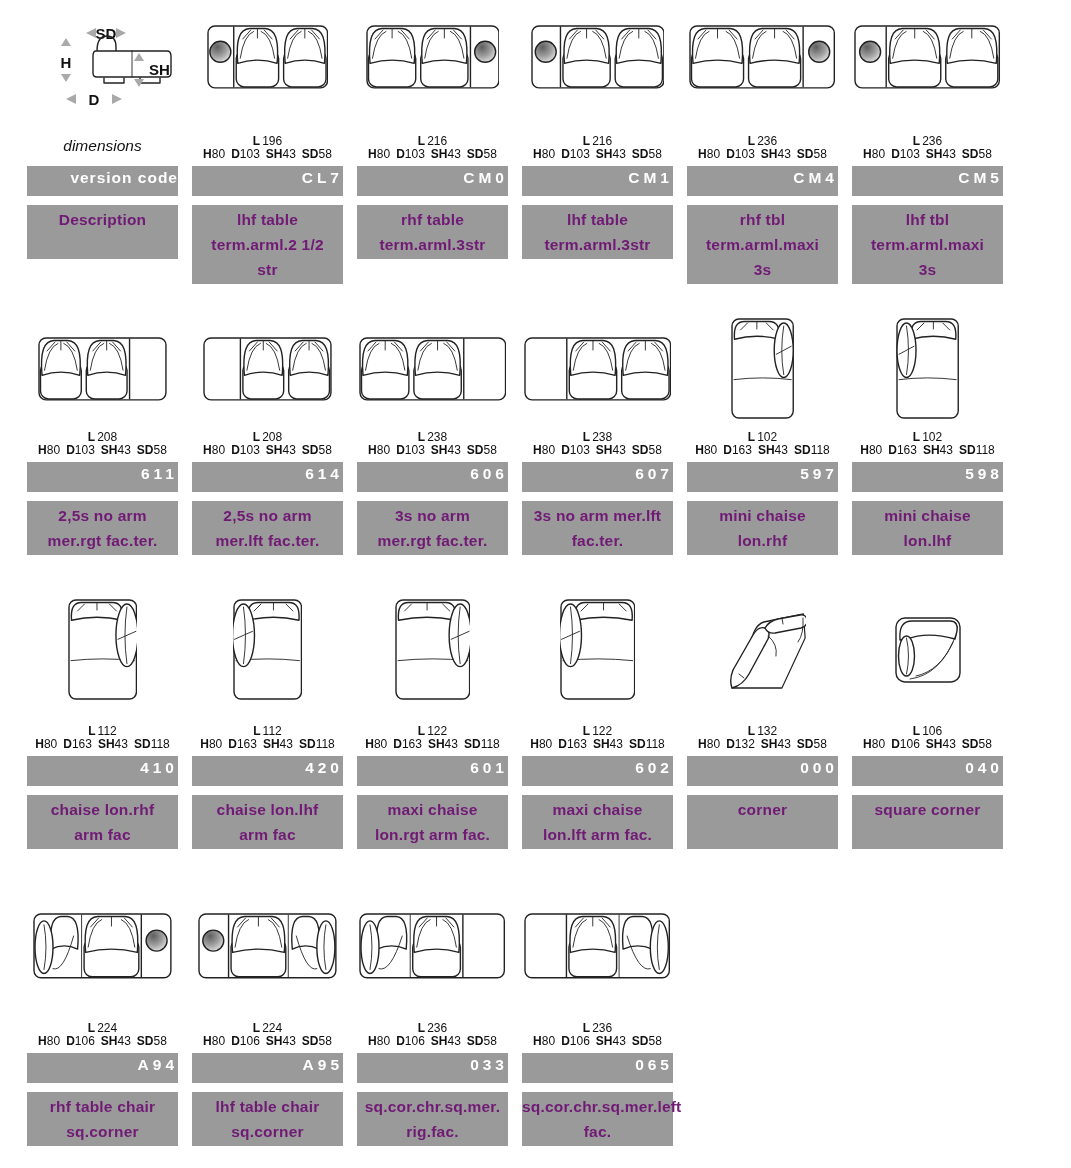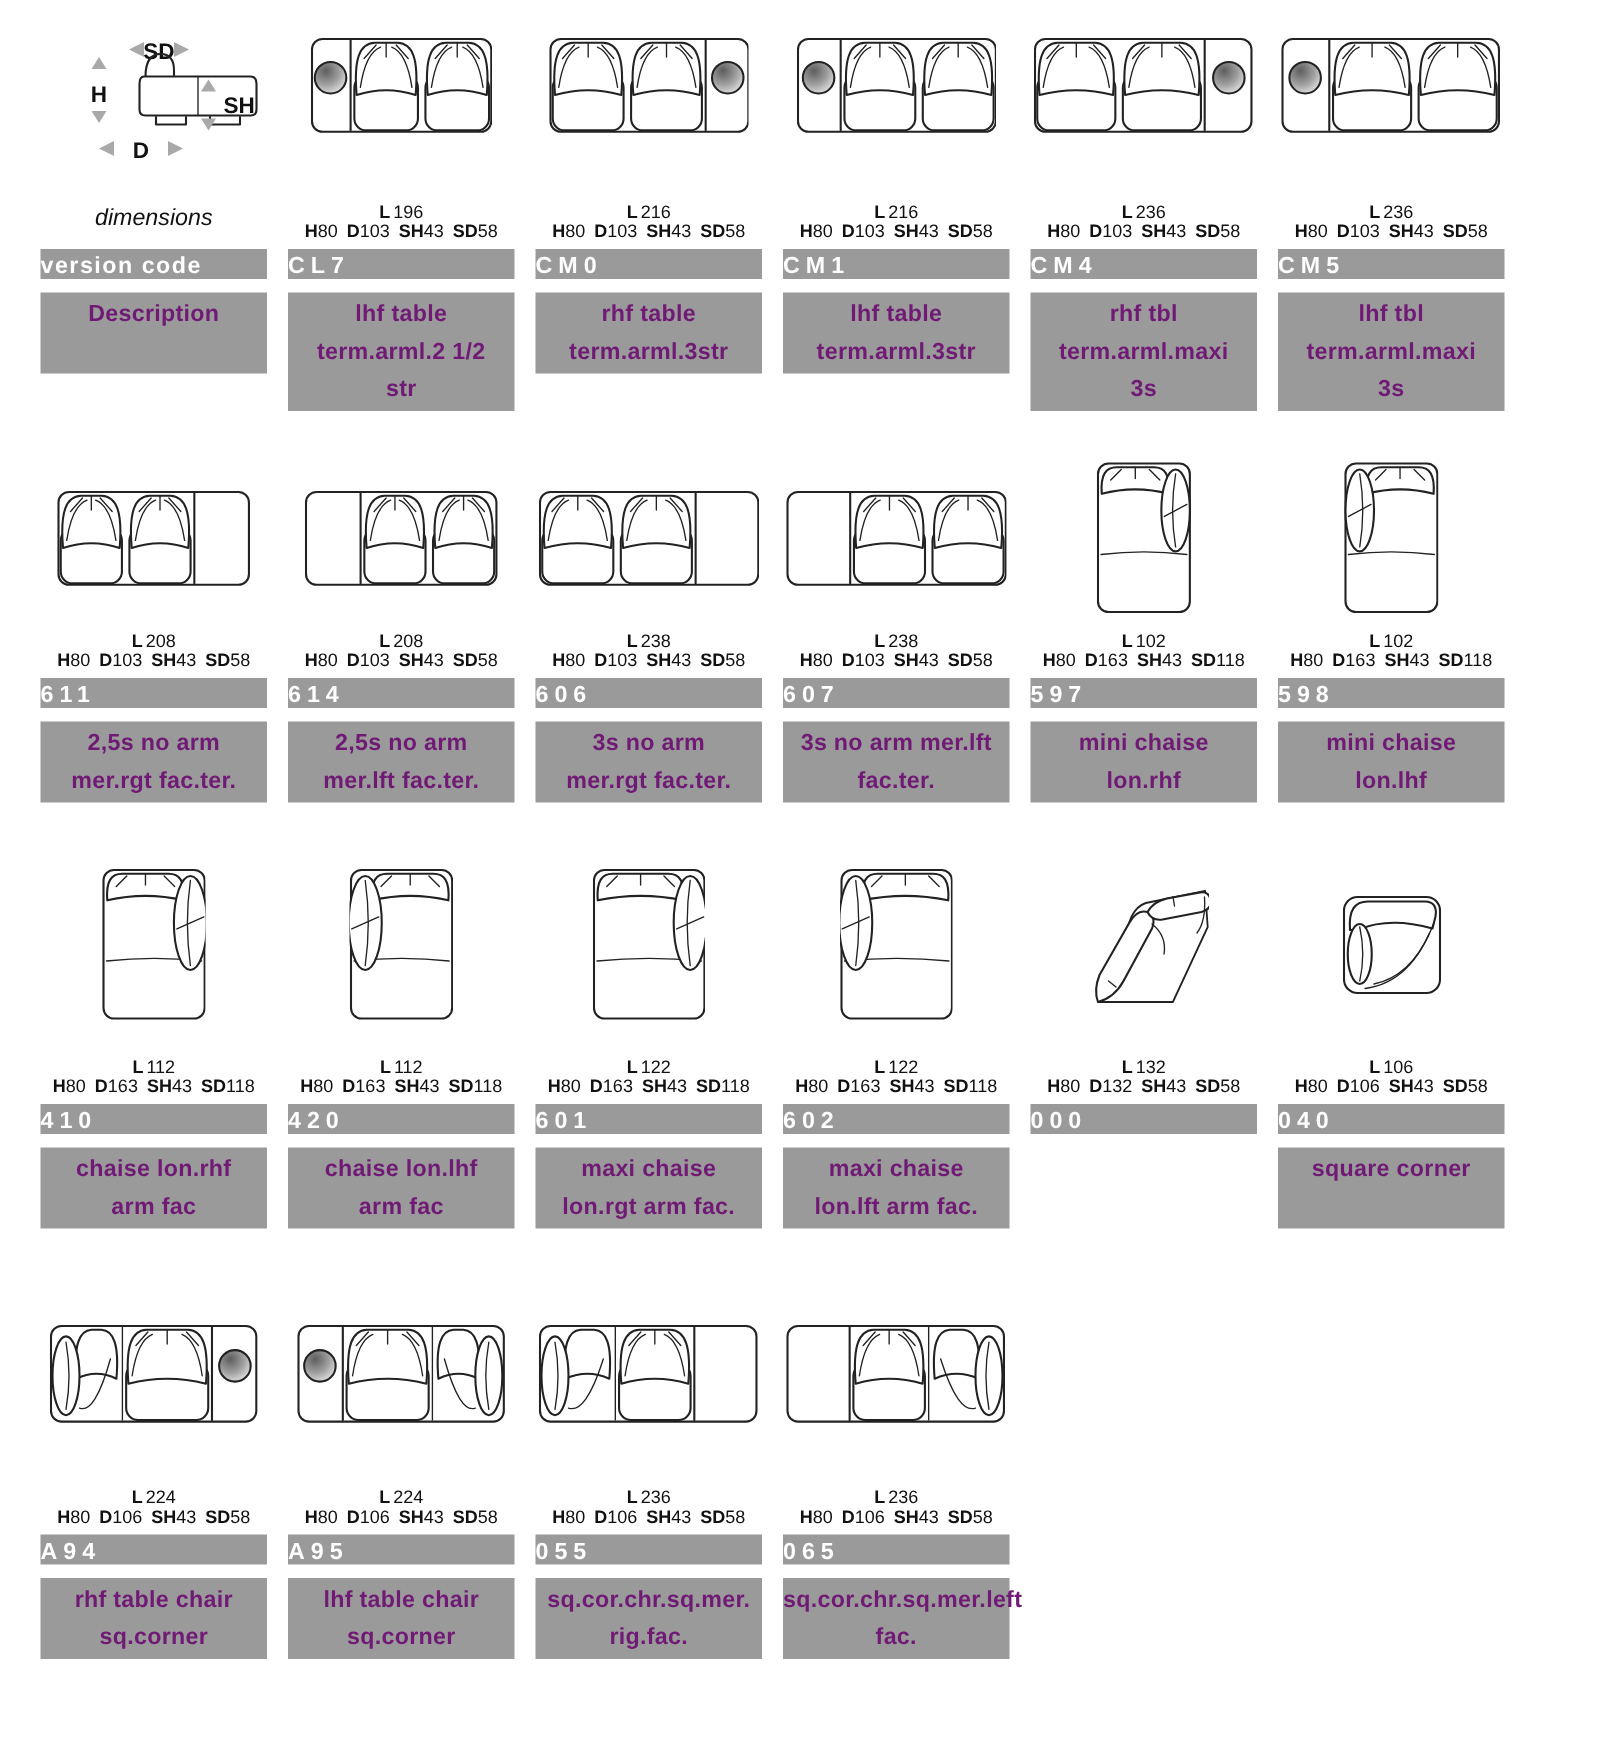--- a/index.html
+++ b/index.html
@@ -20,21 +20,21 @@
   .r3 .dia{height:150px;}
   .r4 .dia{height:115px;align-items:flex-start;padding-top:6px;box-sizing:border-box;}
   .dims{height:26px;line-height:13px;font-size:12px;text-align:center;margin-bottom:5px;white-space:nowrap;}
   .dims b{font-weight:bold;}
   .dims .val{margin-left:2px;}
   .dims .pair{margin:0 3px;}
   .dims .pair .val{margin-left:0;}
   .dimslabel{font-size:15.5px;height:26px;line-height:22px;text-align:center;margin-bottom:5px;font-style:italic;}
   .codebar{
     background:var(--bar,#9a9a9a);color:#fff;font-weight:bold;font-size:15.5px;
-    letter-spacing:4px;text-align:left;height:20px;line-height:23px;white-space:nowrap;
+    letter-spacing:4px;text-align:right;height:30px;line-height:23px;white-space:nowrap;
   }
   .codebar.hdr{letter-spacing:1px;}
   .descbar{
     background:var(--bar,#9a9a9a);color:#701a75;font-weight:bold;font-size:15.5px;
     text-align:center;margin-top:9px;min-height:50px;padding:2px 0;box-sizing:content-box;
     letter-spacing:.2px;
   }
   .dline{line-height:25px;white-space:nowrap;}
   
   .st{stroke:#222;stroke-width:1.4;stroke-linejoin:round;stroke-linecap:round;}
@@ -536,20 +536,23 @@
           <path d="M 62,10 L 63,16" class="st nf thin"></path>
           <path d="M 48,28 Q 58,36 56,48" class="st nf thin"></path>
           <path d="M 83,10 Q 84,26 78,34" class="st nf thin"></path>
         </svg>
       </div>
       <div class="dims">
         <div><b>L</b><span class="val">132</span></div>
         <div><span class="pair"><b>H</b><span class="val">80</span></span><span class="pair"><b>D</b><span class="val">132</span></span><span class="pair"><b>SH</b><span class="val">43</span></span><span class="pair"><b>SD</b><span class="val">58</span></span></div>
       </div>
       <div class="codebar">000</div>
+      <div class="descbar">
+        <div class="dline">corner</div>
+      </div>
     </div>
     <div class="cell">
       <div class="dia">
         <svg width="66" height="66" viewBox="0 0 66 66">
           <rect x="1" y="1" width="64" height="64" rx="9" class="st wf"></rect>
           <path d="M 5,23 C 4,10 8,4 17,4 L 55,4 C 61,4 63,8 62,14 L 60,22 Q 32,14 11,22.5 Q 7,23 5,23 Z" class="st wf"></path>
           <ellipse cx="11.5" cy="39" rx="8" ry="20" class="st wf"></ellipse>
           <path d="M 11.5,21 Q 15.5,39 11.5,57" class="st nf thin"></path>
           <path d="M 21,59 Q 45,54 58,25" class="st nf thin"></path>
           <path d="M 15,62 Q 46,58 61,18" class="st nf thin"></path>
@@ -642,21 +645,21 @@
           <path d="M 94.8872 14 L 86.8872 5" class="st nf thin"></path>
           <path d="M 57.711999999999996 34.1744 Q 61.211999999999996 10.5152 71.21199999999999 6.572" class="st nf thin"></path>
           <path d="M 97.3872 34.1744 Q 93.8872 10.5152 83.8872 6.572" class="st nf thin"></path>
           <path d="M 103.8872 2 V 63.72" class="st nf"></path>
         </svg>
       </div>
       <div class="dims">
         <div><b>L</b><span class="val">236</span></div>
         <div><span class="pair"><b>H</b><span class="val">80</span></span><span class="pair"><b>D</b><span class="val">106</span></span><span class="pair"><b>SH</b><span class="val">43</span></span><span class="pair"><b>SD</b><span class="val">58</span></span></div>
       </div>
-      <div class="codebar">055</div>
+      <div class="codebar">033</div>
       <div class="descbar">
         <div class="dline">sq.cor.chr.sq.mer.</div>
         <div class="dline">rig.fac.</div>
       </div>
     </div>
     <div class="cell">
       <div class="dia">
         <svg width="146.32" height="65.72" viewBox="0 0 146.32 65.72">
           <rect x="1" y="1" width="144.32" height="63.72" rx="7" class="st wf"></rect>
           <path d="M 42.43279999999999 2 V 63.72" class="st nf"></path>

